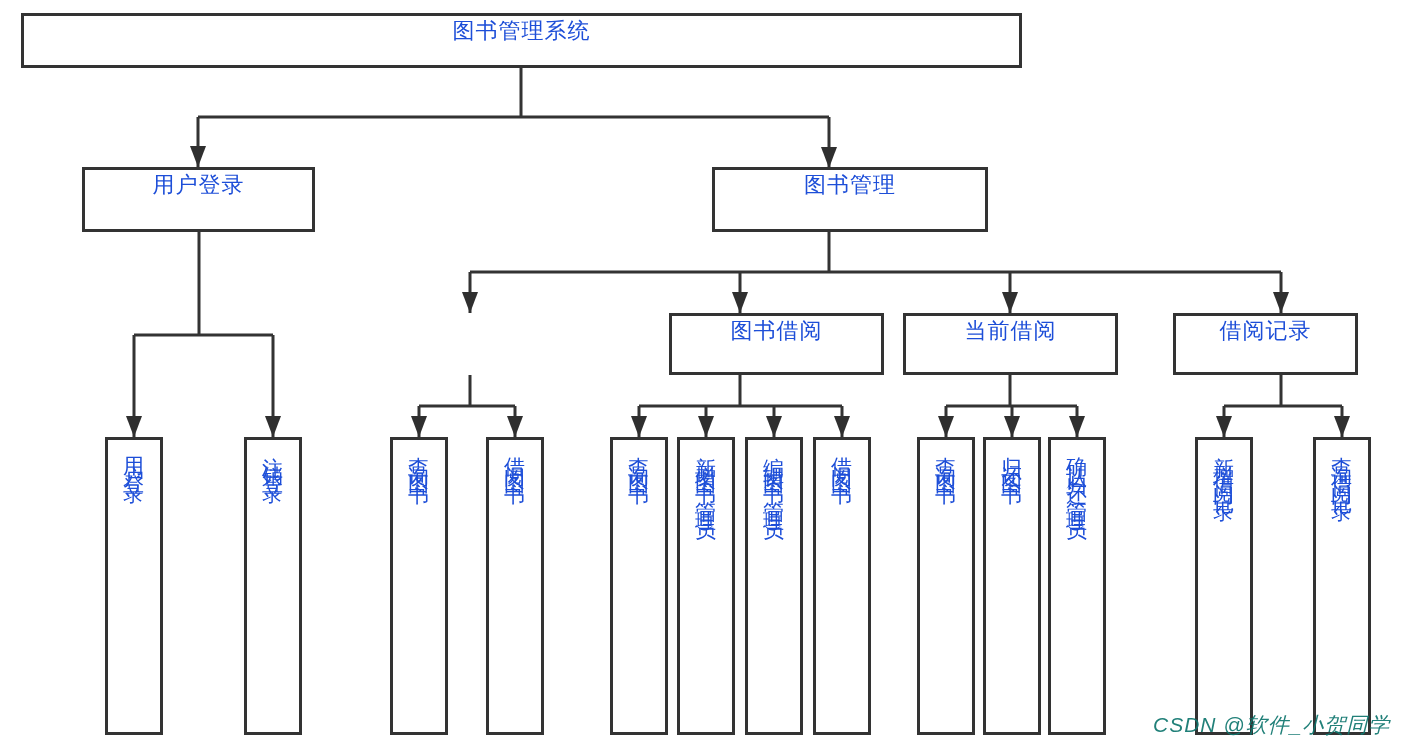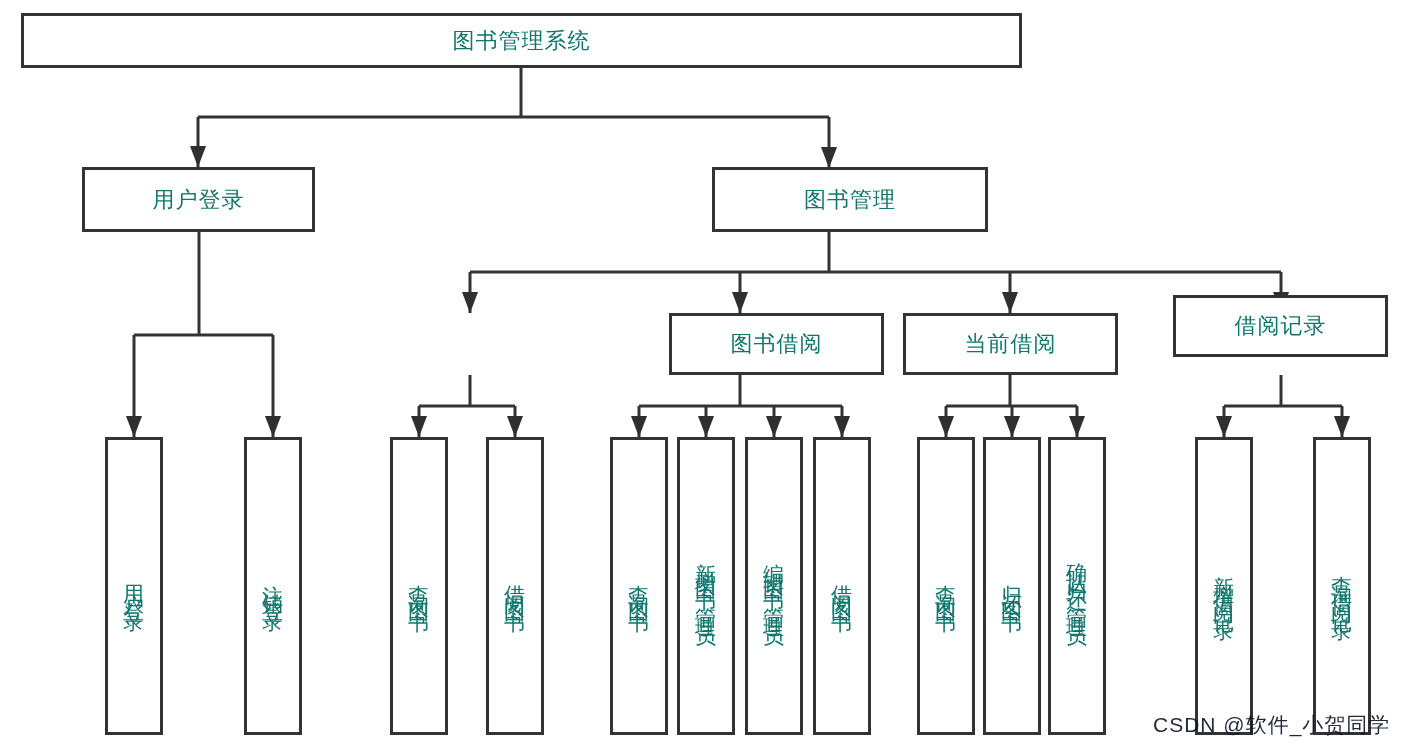--- a/index.html
+++ b/index.html
@@ -3,31 +3,31 @@
 <meta charset="utf-8">
 <style>
   html,body{margin:0;padding:0;background:#fff;}
   .canvas{
     position:relative;width:1405px;height:747px;background:#ffffff;
     font-family:"Liberation Sans",sans-serif;overflow:hidden;
   }
   .connectors{position:absolute;left:0;top:0;width:1405px;height:747px;pointer-events:none;}
   .box{
     position:absolute;box-sizing:border-box;background:#ffffff;
-    border:3px solid #333333;display:flex;align-items:center;justify-content:center;
-    color:#0f766e;
+    border:3px solid #333333;display:flex;align-items:flex-start;justify-content:center;
+    color:#1d4ed8;
   }
   .h-label{font-size:22px;letter-spacing:1px;white-space:nowrap;}
   .leaf .v-label{
     writing-mode:vertical-rl;text-orientation:mixed;
     font-size:21px;letter-spacing:9px;line-height:1;white-space:nowrap;
   }
   .watermark{
     position:absolute;left:1153px;top:711px;z-index:5;
-    color:#0f172a;opacity:.92;font-size:21px;white-space:nowrap;letter-spacing:1px;
+    color:#0f766e;opacity:.92;font-size:21px;white-space:nowrap;letter-spacing:1px;font-style:italic;
   }
 </style>
 </head>
 <body>
 
 <div class="canvas">
 
   <svg class="connectors" viewBox="0 0 1405 747" aria-hidden="true">
     <path fill="none" stroke="#333333" stroke-width="3" d="
       M521,68 V117 M198,117 H829 M198,117 V167 M829,117 V168
@@ -70,21 +70,21 @@
   <div class="box" style="left:712px;top:167px;width:276px;height:65px;">
     <span class="h-label">图书管理</span>
   </div>
 
   <div class="box" style="left:633px;top:313px;width:215px;height:62px;margin-left:36px;">
     <span class="h-label">图书借阅</span>
   </div>
   <div class="box" style="left:903px;top:313px;width:215px;height:62px;">
     <span class="h-label">当前借阅</span>
   </div>
-  <div class="box" style="left:1173px;top:295px;width:215px;height:62px;">
+  <div class="box" style="left:1173px;top:313px;width:185px;height:62px;">
     <span class="h-label">借阅记录</span>
   </div>
 
   <div class="box leaf" style="left:105px;top:437px;width:58px;height:298px;">
     <span class="v-label">用户登录</span>
   </div>
   <div class="box leaf" style="left:244px;top:437px;width:58px;height:298px;">
     <span class="v-label">注销登录</span>
   </div>
 

